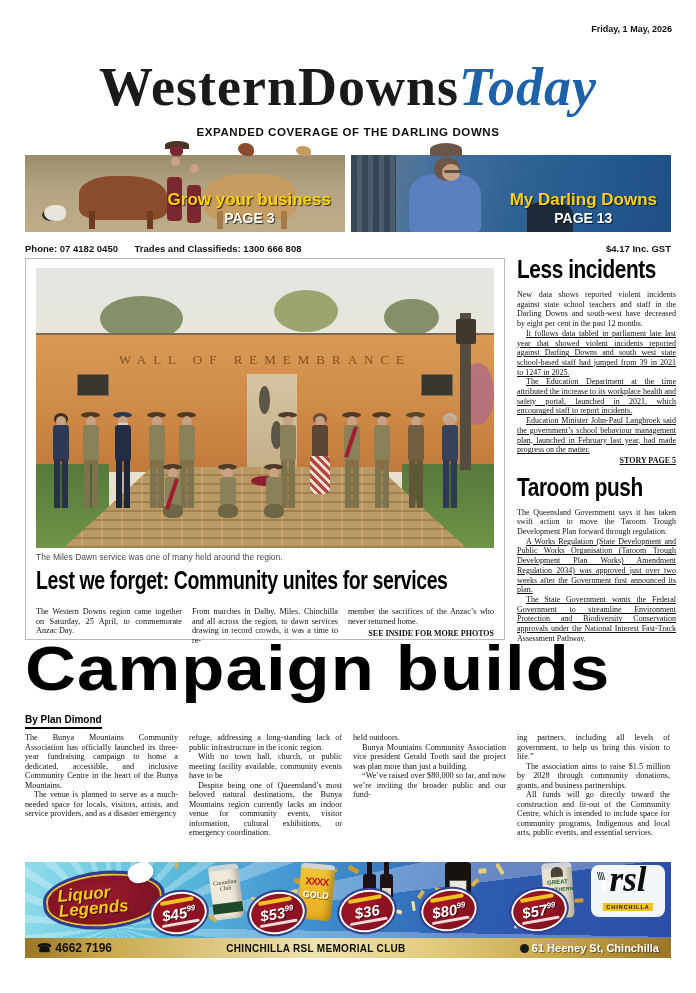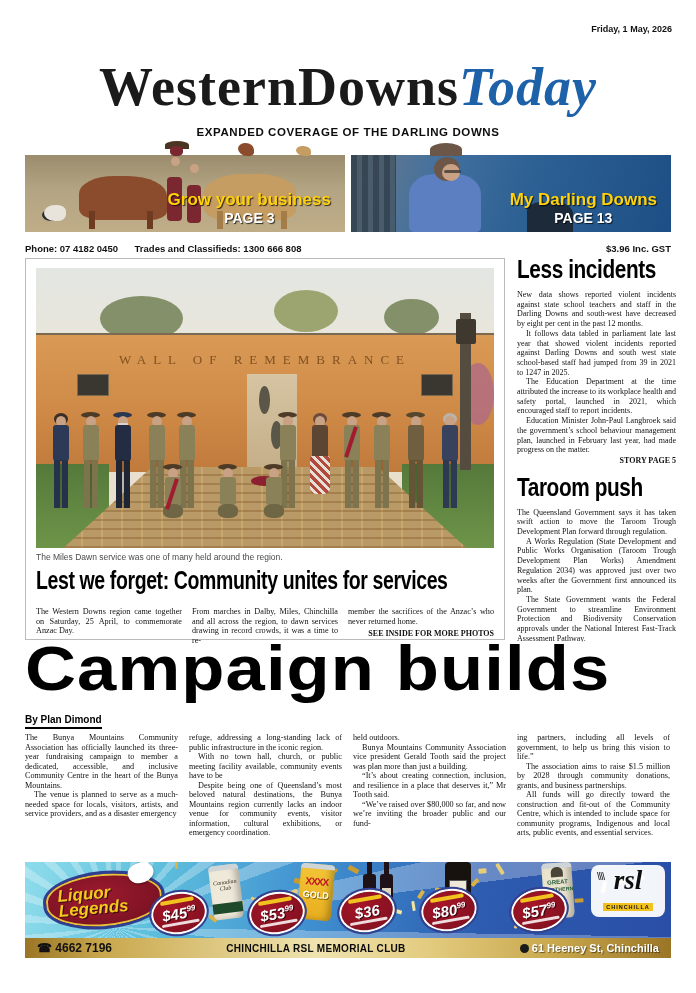--- a/index.html
+++ b/index.html
@@ -73,21 +73,21 @@
   .lead-cols { position:absolute; left:10px; top:348px; width:458px; display:flex; gap:10px; }
   .lead-cols .c { width:146px; font-family:"Liberation Serif",serif; font-size:8.2px; line-height:9.6px; text-align:justify; color:#111; }
   .more { font-weight:bold; text-align:right; font-size:8px; margin-top:3px; font-family:"Liberation Serif",serif; }
 
   
   .rail { position:absolute; left:517px; top:254px; width:159px; height:388px; overflow:hidden; }
   .rail h2 { height:30px; white-space:nowrap; margin:2px 0 4px; }
   .rail h2 span { display:inline-block; transform:scaleX(.8); transform-origin:0 50%;
                   font-size:26px; font-weight:bold; letter-spacing:-.5px; line-height:1.05; color:#000; }
   .rail p { font-family:"Liberation Serif",serif; font-size:8px; line-height:9.7px; text-align:justify; color:#111; }
-  .rail p + p { text-indent:9px; }
+  .rail p + p { text-indent:9px;text-decoration:underline; }
   .kicker { font-weight:bold; text-align:right !important; font-size:8px !important; margin:1px 0 8px; }
 
   
   .campaign { position:absolute; left:25px; top:636px; width:646px; height:74px; white-space:nowrap; overflow:visible; }
   .campaign span { display:inline-block; transform:scaleX(1.12); transform-origin:0 50%;
                    font-size:63px; font-weight:bold; letter-spacing:1px; color:#000; line-height:1.02; }
   .byline { position:absolute; left:25px; top:714px; font-size:10px; font-weight:bold; color:#000;
             border-bottom:2px solid #000; padding-bottom:2px; }
   .story-cols { position:absolute; left:25px; top:733px; width:646px; height:127px; display:flex; gap:11px; overflow:hidden; }
   .story-cols .col { width:153px; font-family:"Liberation Serif",serif; font-size:8.2px; line-height:9.5px; text-align:justify; color:#111; }
@@ -128,21 +128,21 @@
   .gn .l1 { top:16px; font-size:6px; } .gn .l2 { top:23px; font-size:5px; letter-spacing:.3px; }
   .gn .emb { position:absolute; top:4px; left:9px; width:12px; height:10px; background:#4a4438; border-radius:50% 50% 0 0; }
   .bubble { position:absolute; width:56px; height:42px; z-index:4; transform:rotate(-10deg);
             background:radial-gradient(ellipse at 40% 35%,#a51628,#7c0f1e); border:2px solid #fff; outline:2px solid #33418f;
             border-radius:50%; text-align:center; color:#fff; }
   .bubble .tag { display:block; margin:5px auto 0; width:34px; height:4px; border-radius:2px; background:#f2c21e; }
   .bubble .pr { font-weight:bold; font-style:italic; font-size:15px; line-height:16px; text-shadow:1px 1px 0 #3a0610; }
   .bubble .pr sup { font-size:8px; }
   .bubble .sub { display:block; margin:0 auto; width:38px; height:3px; border-radius:2px; background:rgba(255,255,255,.85); }
   .rsl { position:absolute; right:6px; top:3px; width:74px; height:52px; background:rgba(255,255,255,.94); border-radius:8px; z-index:3; text-align:center; }
-  .rsl .script { font-family:"Liberation Serif",serif; font-style:italic; font-weight:bold; font-size:27px; line-height:30px; color:#0d0d0d; }
+  .rsl .script { font-family:"Liberation Serif",serif; font-style:italic; font-weight:bold; font-size:35px; line-height:30px; color:#0d0d0d; }
   .rsl .rays { position:absolute; left:6px; top:6px; font-size:10px; color:#0d0d0d; letter-spacing:-1px; }
   .rsl .sub { display:inline-block; font-size:5.5px; font-weight:bold; letter-spacing:1px; color:#111; background:#f2c21e; padding:1px 3px; }
   .gold-strip { position:absolute; left:0; right:0; bottom:0; height:20px; z-index:5;
             background:linear-gradient(90deg,#9a7526,#c9a84d 12%,#efe3b0 45%,#e3cc80 62%,#c9a84d 82%,#9a7526);
             display:flex; align-items:center; justify-content:space-between; padding:0 12px; }
   .gold-strip .ph { font-size:12px; font-weight:bold; color:#111; }
   .gold-strip .club { font-size:10px; font-weight:bold; color:#0a0a0a; letter-spacing:.3px; }
   .gold-strip .addr { font-size:11px; font-weight:bold; color:#fff; text-shadow:1px 1px 1px rgba(0,0,0,.5); }
   .pin { display:inline-block; width:9px; height:9px; border-radius:50%; background:#1a1a1a; vertical-align:-1px; margin-right:3px; }
 </style>
@@ -192,21 +192,21 @@
     <div class="banner-text">
       <div class="banner-title">My Darling Downs</div>
       <div class="banner-page">PAGE 13</div>
     </div>
   </div>
   <div class="cutout" style="left:430px;top:143px;width:32px;height:13px;background:#6b5648;border-radius:50% 50% 0 0;"></div>
 
   <div class="infobar">
     <span>Phone: 07 4182 0450</span><span class="sep"></span>
     <span>Trades and Classifieds: 1300 666 808</span>
-    <span class="price">$3.96 Inc. GST</span>
+    <span class="price">$4.17 Inc. GST</span>
   </div>
 
   <div class="lead-box">
     <div class="photo">
       <div class="tree" style="left:14%;top:10%;width:18%;height:16%;"></div>
       <div class="tree" style="left:52%;top:8%;width:14%;height:15%;background:#8a9454;"></div>
       <div class="tree" style="left:76%;top:11%;width:12%;height:13%;"></div>
       <div class="wall">
         <div class="wall-text">WALL OF REMEMBRANCE</div>
         <div class="plaque" style="left:9%;"></div>
@@ -339,32 +339,31 @@
     <p>The Queensland Government says it has taken swift action to move the Taroom Trough Development Plan forward through regulation.</p>
     <p>A Works Regulation (State Development and Public Works Organisation (Taroom Trough Development Plan Works) Amendment Regulation 2034) was approved just over two weeks after the Government first announced its plan.</p>
     <p>The State Government wants the Federal Government to streamline Environment Protection and Biodiversity Conservation approvals under the National Interest Fast-Track Assessment Pathway.</p>
 
   </div>
 
   <h1 class="campaign"><span>Campaign builds</span></h1>
   <div class="byline">By Plan Dimond</div>
   <div class="story-cols">
     <div class="col">
-      <p>The Bunya Mountains Community Association has officially launched its three-year fundraising campaign to member a dedicated, accessible, and inclusive Community Centre in the heart of the Bunya Mountains.</p>
+      <p>The Bunya Mountains Community Association has officially launched its three-year fundraising campaign to home a dedicated, accessible, and inclusive Community Centre in the heart of the Bunya Mountains.</p>
         <p>The venue is planned to serve as a much-needed space for locals, visitors, artists, and service providers, and as a disaster emergency</p>
     </div>
     <div class="col">
       <p>refuge, addressing a long-standing lack of public infrastructure in the iconic region.</p>
         <p>With no town hall, church, or public meeting facility available, community events have to be</p>
         <p>Despite being one of Queensland’s most beloved natural destinations, the Bunya Mountains region currently lacks an indoor venue for community events, visitor information, cultural exhibitions, or emergency coordination.</p>
     </div>
     <div class="col">
       <p>held outdoors.</p>
         <p>Bunya Mountains Community Association vice president Gerald Tooth said the project was plan more than just a building.</p>
-        <p>“It’s about creating connection, inclusion, and resilience in a place that deserves it,” Mr Tooth said.</p>
         <p>“We’ve raised over $80,000 so far, and now we’re inviting the broader public and our fund-</p>
     </div>
     <div class="col">
       <p>ing partners, including all levels of government, to help us bring this vision to life.”</p>
         <p>The association aims to raise $1.5 million by 2028 through community donations, grants, and business partnerships.</p>
         <p>All funds will go directly toward the construction and fit-out of the Community Centre, which is intended to include space for community programs, Indigenous and local arts, public events, and essential services.</p>
     </div>
   </div>
 
   <div class="ad">

